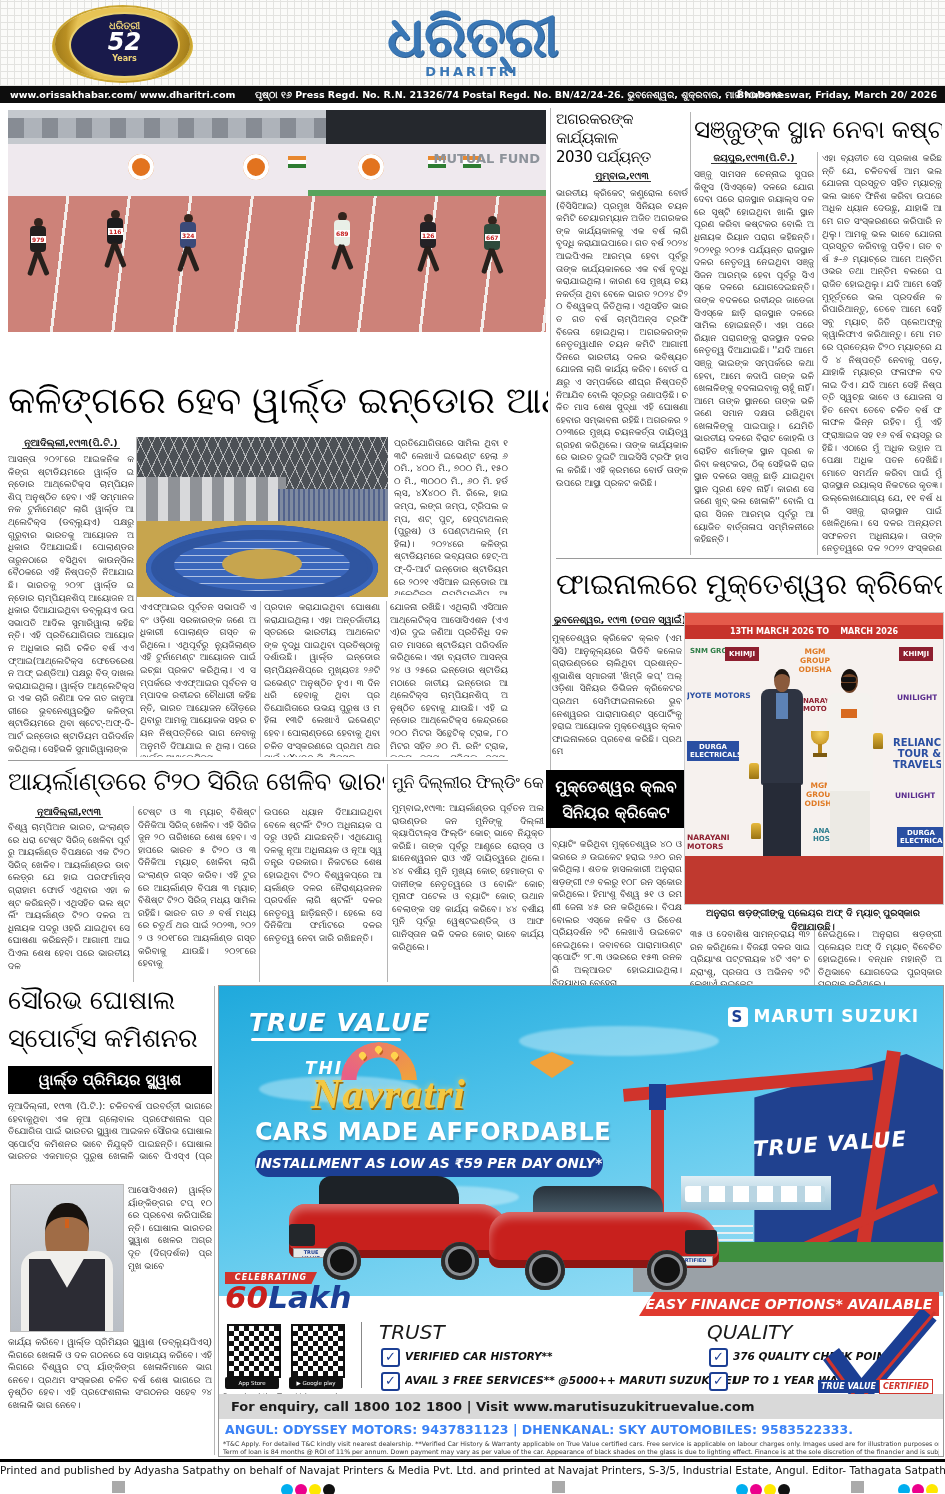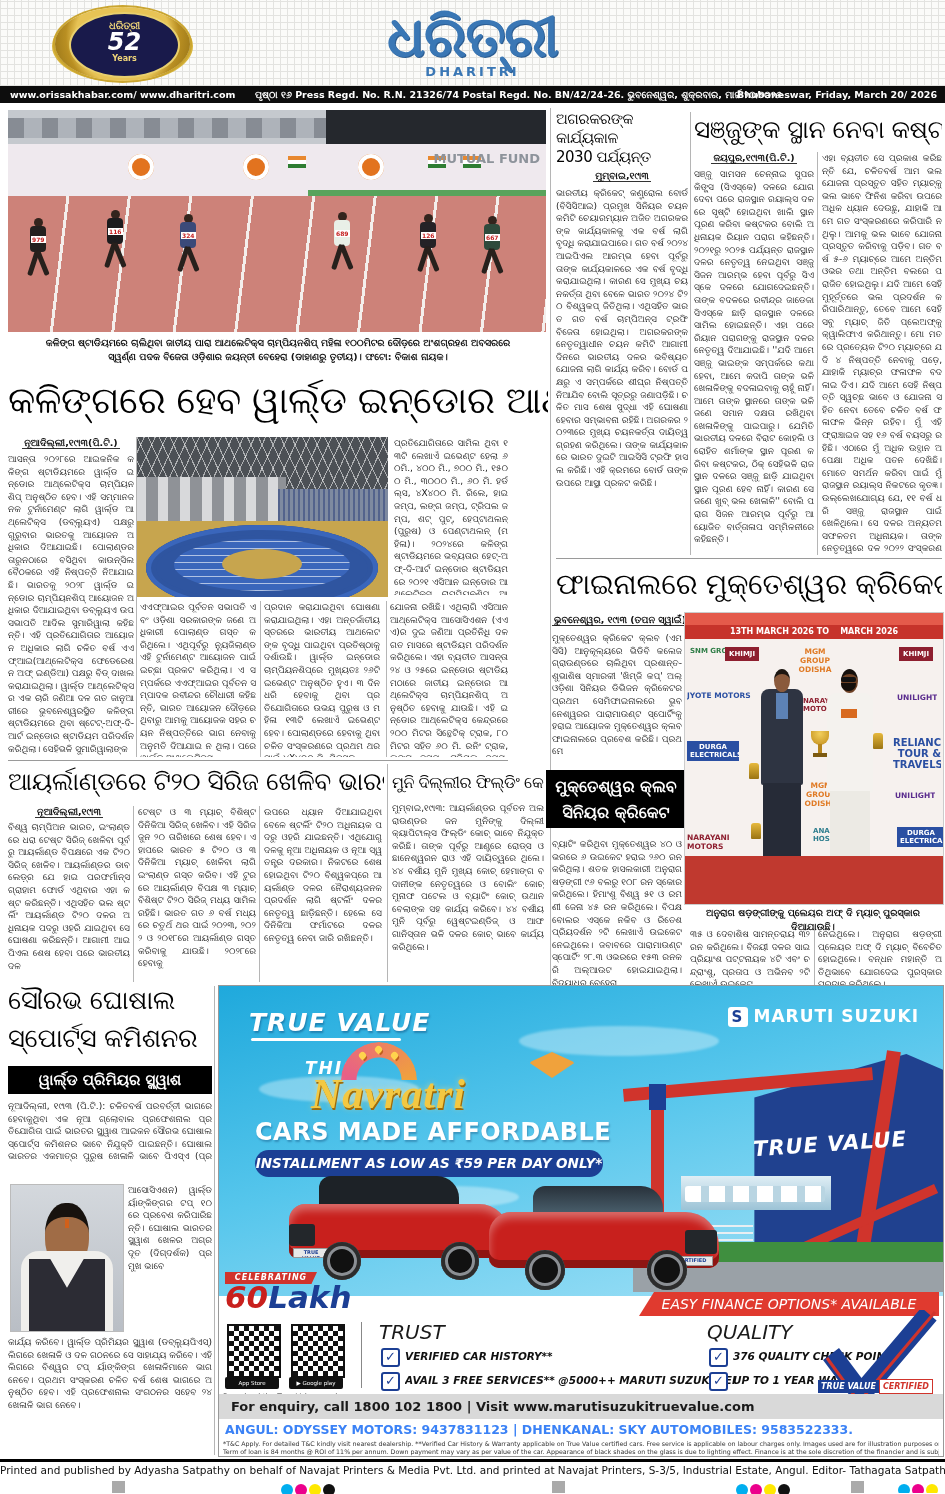--- a/index.html
+++ b/index.html
@@ -110,21 +110,21 @@
   .car-body{position:absolute;background:#c8201d;border-radius:16px 30px 8px 8px;box-shadow:inset 0 -8px 0 #8e1512,inset 0 6px 8px rgba(255,255,255,.35)}
   .car-cabin{position:absolute;background:linear-gradient(#2a3540,#4a5b6b);border-radius:12px 22px 0 0}
   .car-wheel{position:absolute;background:#111;border-radius:50%;box-shadow:inset 0 0 0 4px #2c2c2c,inset 0 0 0 7px #8b8f94}
   .car-grill{position:absolute;background:#23272b;border-radius:3px}
   .car-plate{position:absolute;background:#e8e8e8;border:1px solid #999;font-size:5px;color:#1c3f94;text-align:center;line-height:6px;font-weight:700;overflow:hidden}
   
   .celeb{position:absolute;left:6px;top:286px;width:92px;height:12px;background:#d0342c;color:#fff;font-size:8px;font-weight:800;font-style:italic;text-align:center;line-height:12px;letter-spacing:1px;clip-path:polygon(0 0,100% 0,94% 100%,0 100%)}
   .lakh60{position:absolute;left:6px;top:296px;font-style:italic;font-weight:900;font-size:31px;line-height:1;white-space:nowrap}
   .lakh60 .n6{color:#c8201d}.lakh60 .lk{color:#1c3f94}
   .stories{position:absolute;left:34px;top:330px;font-size:6.5px;font-weight:800;color:#1c3f94;letter-spacing:2px}
-  .finribbon{position:absolute;right:4px;top:306px;width:300px;height:24px;background:#e03a2f;color:#fff;font-weight:400;font-style:italic;font-size:14px;text-align:center;line-height:24px;clip-path:polygon(5% 0,100% 0,100% 100%,0 100%);white-space:nowrap;overflow:hidden}
+  .finribbon{position:absolute;right:4px;top:306px;width:300px;height:24px;background:#e03a2f;color:#fff;font-weight:700;font-style:italic;font-size:14px;text-align:center;line-height:24px;clip-path:polygon(5% 0,100% 0,100% 100%,0 100%);white-space:nowrap;overflow:hidden}
   
   .band{position:absolute;left:0;top:330px;width:724px;height:78px;background:#fff}
   .qr{position:absolute;top:8px;width:50px;height:50px;border:2px solid #111;background:repeating-conic-gradient(#111 0 25%,#fff 0 50%) 0 0/10px 10px}
   .storebadge{position:absolute;width:54px;height:12px;background:#111;color:#fff;font-size:5.5px;text-align:center;line-height:12px;border-radius:2px;overflow:hidden;white-space:nowrap}
   .dlcapt{position:absolute;left:4px;top:76px;font-size:7.5px;color:#222;white-space:nowrap}
   .secthead{position:absolute;font-size:20px;font-weight:400;color:#1a1a1a;font-style:italic}
   .chk{position:absolute;width:15px;height:15px;border:2px solid #1c3f94;border-radius:3px;color:#1c3f94;font-size:13px;font-weight:900;line-height:14px;text-align:center;background:#fff}
   .chktxt{position:absolute;font-size:10.5px;font-weight:700;font-style:italic;color:#111;white-space:nowrap;overflow:hidden}
   .bigv{position:absolute;right:6px;top:-6px;width:120px;height:100px}
   .cert-chip{position:absolute;right:10px;top:66px;font-size:8px;font-weight:800;white-space:nowrap}
@@ -212,24 +212,20 @@
         <div class="r-l1"></div>
         <div class="r-l2"></div>
       </div>
     <div class="runner" style="left:472px;top:106px">
         <div class="r-head"></div>
         <div class="r-torso" style="background:#2e4a3c"></div>
         <div class="r-bib">667</div>
         <div class="r-l1"></div>
         <div class="r-l2"></div>
       </div>
-  </div>
-  <div class="abs capt" style="left:30px;top:336px;width:496px;height:32px">
-    <div>କଳିଙ୍ଗ ଷ୍ଟାଡିୟମରେ ଚାଲିଥିବା ଜାତୀୟ ପାରା ଆଥଲେଟିକ୍ସ ଚାମ୍ପିୟନଶିପ୍ ମହିଳା ୧୦୦ମିଟର ଦୌଡ଼ରେ ଅଂଶଗ୍ରହଣ ଅବସରରେ</div>
-    <div>ସ୍ୱର୍ଣ୍ଣ ପଦକ ବିଜେତା ଓଡ଼ିଶାର ଜୟନ୍ତୀ ବେହେରା (ଡାହାଣରୁ ତୃତୀୟ)। ଫଟୋ:  ବିକାଶ ନାୟକ।</div>
   </div>
 
   <div class="abs headline" style="left:8px;top:372px;width:540px;height:58px;font-size:37px;line-height:58px">କଳିଙ୍ଗରେ ହେବ ୱାର୍ଲ୍ଡ ଇନ୍‌ଡୋର ଆଥ୍‌ଲେଟିକ୍ସ</div>
   <div class="abs dateline" style="left:8px;top:437px;width:126px"><span>ନୂଆଦିଲ୍ଲୀ,୧୯ା୩(ପି.ଟି.)</span></div>
   <div class="abs bodytxt" style="left:8px;top:453px;width:126px;height:304px">ଆସନ୍ତା ୨୦୨୮ରେ ଆଇକନିକ କଳିଙ୍ଗ ଷ୍ଟାଡିୟମରେ ୱାର୍ଲ୍ଡ ଇନ୍‌ଡୋର ଆଥ୍‌ଲେଟିକ୍ସ ଚାମ୍ପିୟନଶିପ୍ ଅନୁଷ୍ଠିତ ହେବ। ଏହି ସମ୍ମାନଜନକ ଟୁର୍ନାମେଣ୍ଟ ଲାଗି ୱାର୍ଲ୍ଡ ଆଥ୍‌ଲେଟିକ୍ସ (ଡବ୍ଲ୍ୟୁଏ) ପକ୍ଷରୁ ଗୁରୁବାର ଭାରତକୁ ଆୟୋଜନ ଅଧିକାର ଦିଆଯାଇଛି। ପୋଲାଣ୍ଡର ତାରୁନଠାରେ ବସିଥିବା କାଉନ୍ସିଲ ବୈଠକରେ ଏହି ନିଷ୍ପତ୍ତି ନିଆଯାଇଛି। ଭାରତକୁ ୨୦୨୮ ୱାର୍ଲ୍ଡ ଇନ୍‌ଡୋର ଚାମ୍ପିୟନଶିପ୍ ଆୟୋଜନ ଅଧିକାର ଦିଆଯାଇଥିବା ଡବ୍ଲ୍ୟୁଏ ଉପସଭାପତି ଆଦିଲ ସୁମାରିୱାଲା କହିଛନ୍ତି। ଏହି ପ୍ରତିଯୋଗିତାର ଆୟୋଜନ ଅଧିକାର ଲାଗି ଚଳିତ ବର୍ଷ ଏଏଫ୍‌ଆଇ(ଆଥ୍‌ଲେଟିକ୍ସ ଫେଡେରେଶନ ଅଫ୍ ଇଣ୍ଡିଆ) ପକ୍ଷରୁ ବିଡ୍ ଦାଖଲ କରାଯାଇଥିଲା। ୱାର୍ଲ୍ଡ ଆଥ୍‌ଲେଟିକ୍ସର ଏକ ଚାରି ଜଣିଆ ଦଳ ଗତ ଜାନୁଆରୀରେ ଭୁବନେଶ୍ୱରସ୍ଥିତ କଳିଙ୍ଗ ଷ୍ଟାଡିୟମରେ ଥିବା ଷ୍ଟେଟ୍-ଅଫ୍-ଦି-ଆର୍ଟ ଇନ୍‌ଡୋର ଷ୍ଟାଡିୟମ ପରିଦର୍ଶନ କରିଥିଲା। ସେହିଭଳି ସୁମାରିୱାଲାଙ୍କ</div>
   <div class="abs stadium">
     <div class="st-ceil"></div>
     <div class="st-wall"></div>
     <div class="st-stand"></div>
     <div class="st-floor"></div>

